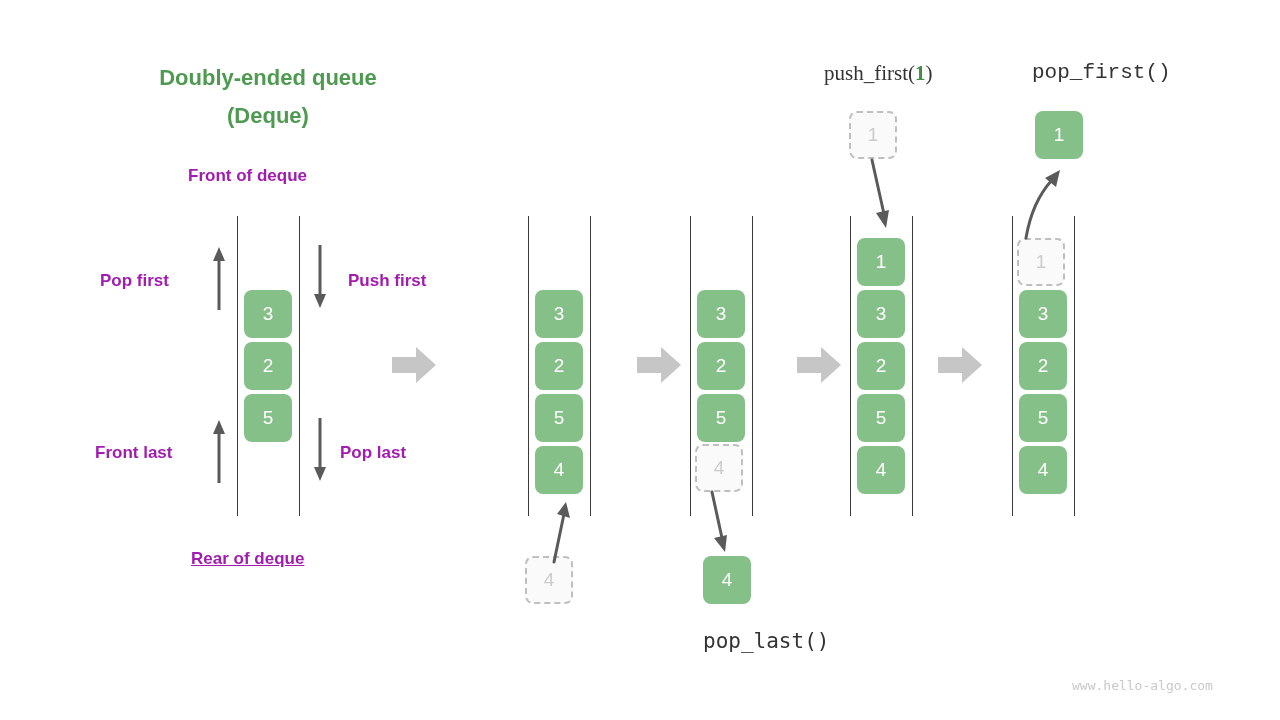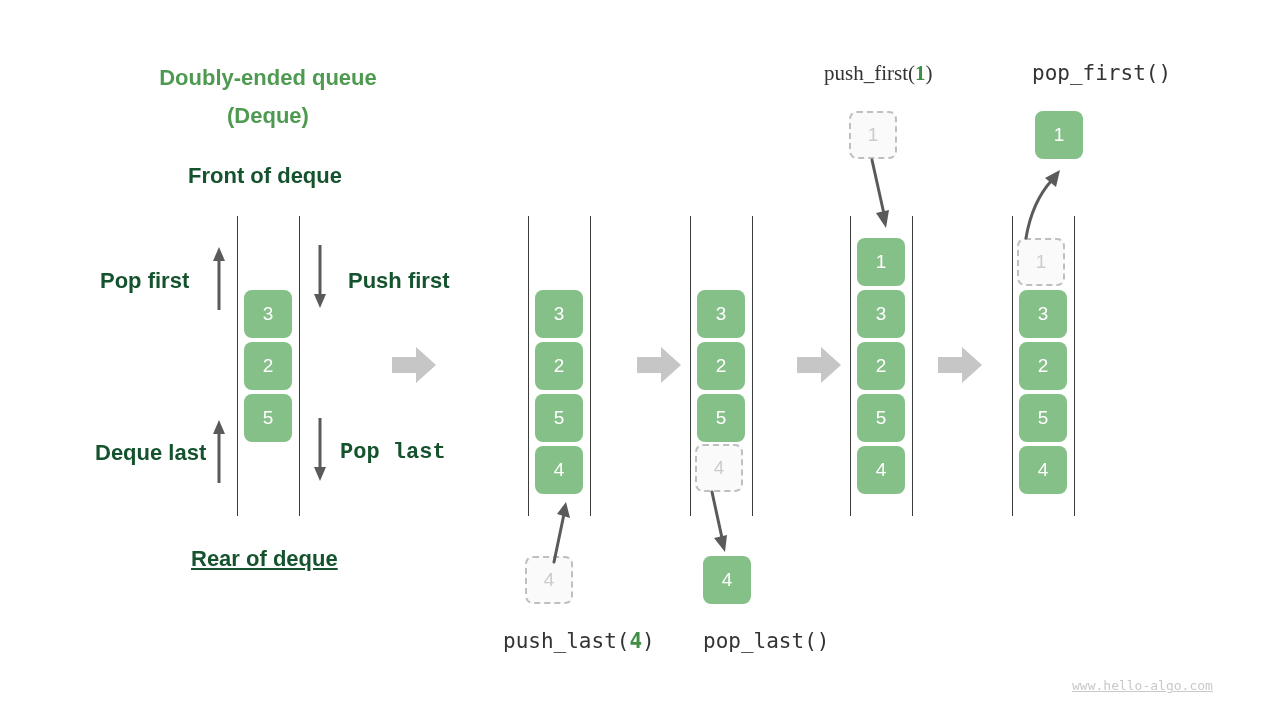--- a/index.html
+++ b/index.html
@@ -10,22 +10,22 @@
   }
   #stage{position:absolute;left:0;top:0;width:1280px;height:720px;}
 
   
   .title{
     position:absolute;text-align:center;font-weight:bold;
     color:#4e9a51;font-size:22px;line-height:40px;
     white-space:nowrap;
   }
   .lbl-bold{
-    position:absolute;font-weight:bold;color:#14532d;
-    font-size:22px;white-space:nowrap;line-height:20px;
+    position:absolute;font-weight:bold;color:#a21caf;
+    font-size:17px;white-space:nowrap;line-height:20px;
   }
   .mono{
     position:absolute;font-family:"DejaVu Sans Mono", monospace;
     font-size:21px;color:#333333;white-space:nowrap;line-height:26px;
   }
   .mono .arg{color:#3f8f45;font-weight:bold;}
   .watermark{
     position:absolute;font-family:"DejaVu Sans Mono", monospace;
     font-size:13px;color:#c9c9c9;white-space:nowrap;
   }
@@ -59,22 +59,22 @@
 <div id="stage">
 
   <div class="title" style="left:148px;top:96px;width:240px;">(Deque)</div>
   <div class="title" style="left:148px;top:58px;width:240px;">Doubly-ended queue</div>
 
   <div class="lbl-bold" style="left:188px;top:166px;">Front of deque</div>
   <div class="lbl-bold" style="left:191px;top:549px;text-decoration:underline;">Rear of deque</div>
 
   <div class="lbl-bold" style="left:100px;top:271px;">Pop first</div>
   <div class="lbl-bold" style="left:348px;top:271px;">Push first</div>
-  <div class="lbl-bold" style="left:95px;top:443px;">Deque last</div>
-  <div class="lbl-bold" style="left:340px;top:443px;font-family:Liberation Mono, monospace;">Pop last</div>
+  <div class="lbl-bold" style="left:95px;top:443px;">Front last</div>
+  <div class="lbl-bold" style="left:340px;top:443px;">Pop last</div>
 
   <div class="rail" style="left:237px;top:216px;height:300px;"></div>
   <div class="rail" style="left:299px;top:216px;height:300px;"></div>
 
   <div class="cell" style="left:244px;top:290px;">3</div>
   <div class="cell" style="left:244px;top:342px;">2</div>
   <div class="cell" style="left:244px;top:394px;">5</div>
 
   <div class="thin" style="left:208px;top:245px;">
     <svg width="22" height="65" viewBox="0 0 22 65">
@@ -191,29 +191,26 @@
 
   <div class="cell" style="left:1035px;top:111px;">1</div>
 
   <div class="thin" style="left:1018px;top:158px;">
     <svg width="50" height="80" viewBox="0 0 50 80">
       <path d="M8 80 Q14 44 34 22" stroke="#5a5a5a" stroke-width="3" fill="none" stroke-linecap="round"></path>
       <path d="M42 12 L38 29 L27 20 Z" fill="#5a5a5a"></path>
     </svg>
   </div>
 
-  <div class="mono" style="left:503px;top:628px;">
-    <span>push_last(</span><span class="arg">4</span><span>)</span>
-  </div>
   <div class="mono" style="left:703px;top:628px;">
     <span>pop_last()</span>
   </div>
 
   <div class="mono" style="left:824px;top:60px;font-family:Liberation Serif, serif;">
     <span>push_first(</span><span class="arg">1</span><span>)</span>
   </div>
-  <div class="mono" style="left:1032px;top:60px;">
+  <div class="mono" style="left:1032px;top:60px;font-family:Liberation Mono, monospace;">
     <span>pop_first()</span>
   </div>
 
-  <div class="watermark" style="left:1072px;top:678px;text-decoration:underline;">www.hello-algo.com</div>
+  <div class="watermark" style="left:1072px;top:678px;">www.hello-algo.com</div>
 
 </div>
 
 </body></html>

